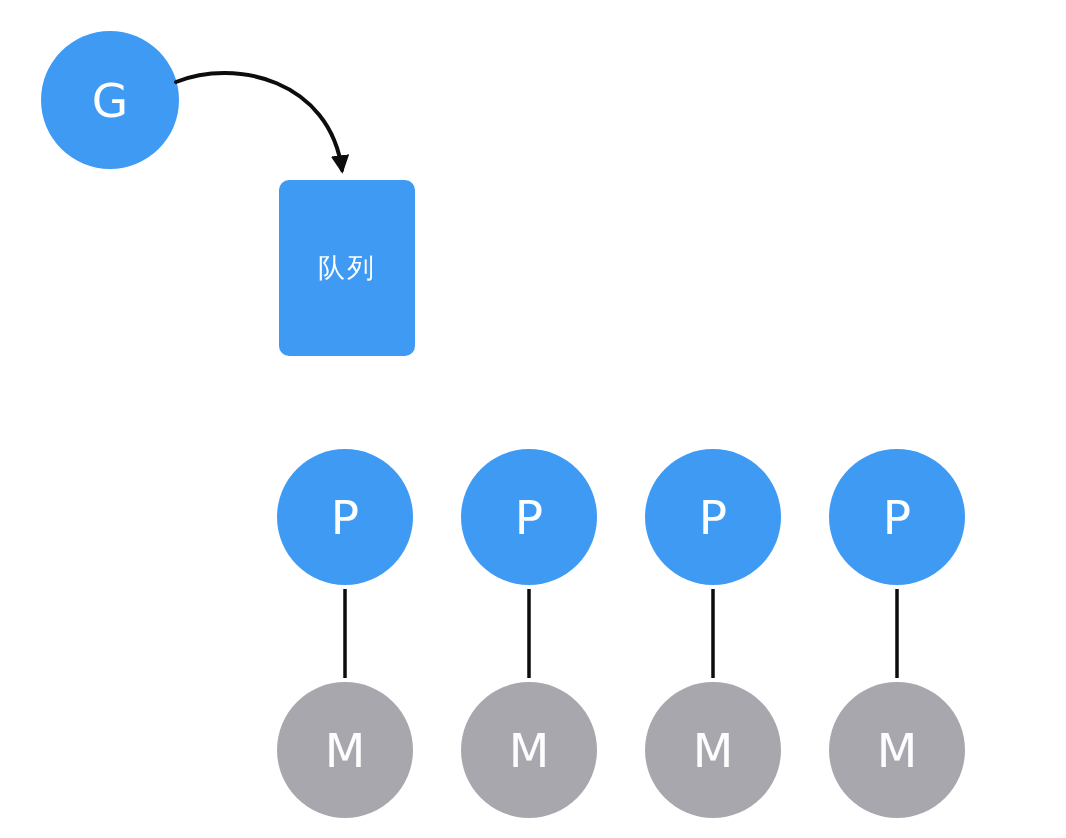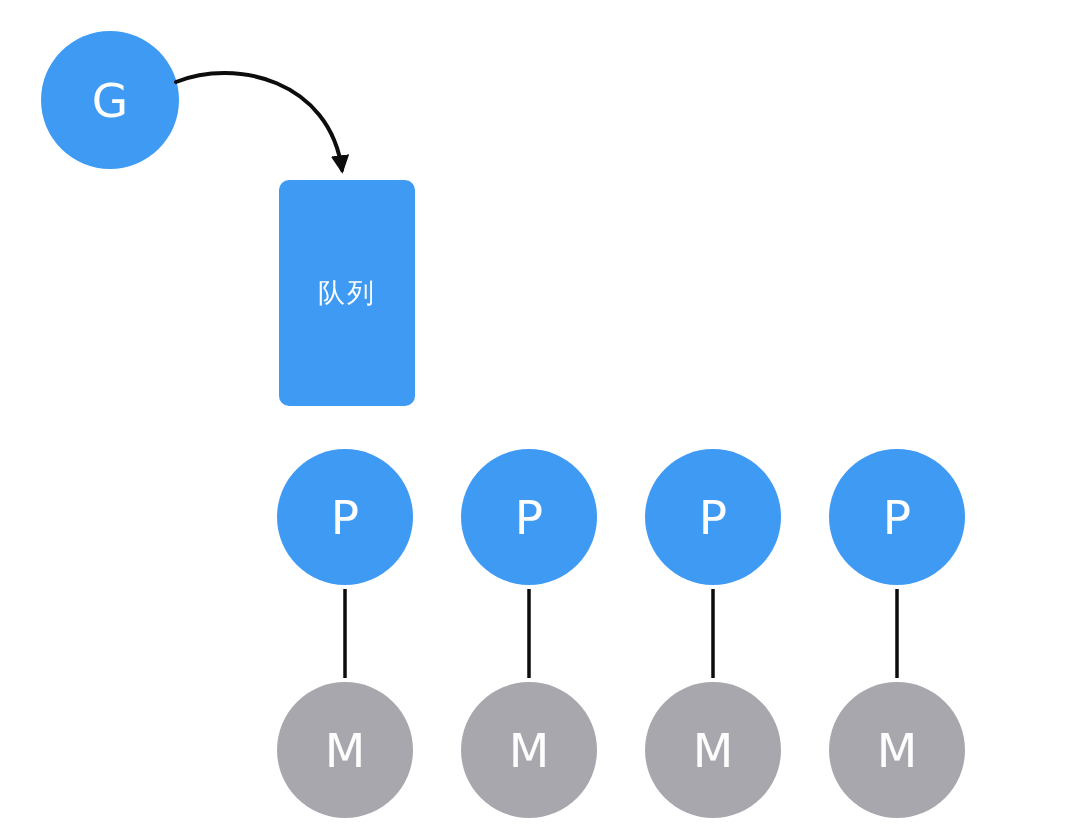--- a/index.html
+++ b/index.html
@@ -44,21 +44,21 @@
   .node-g {
     left: 41px;
     top: 31px;
     width: 138px;
     height: 138px;
   }
   .queue-rect {
     left: 279px;
     top: 180px;
     width: 136px;
-    height: 226px;
+    height: 176px;
     border-radius: 10px;
     background: var(--node-blue, #3e9af3);
     font-size: 27px;
     letter-spacing: 2px;
   }
   .node-p1 { left: 277px; top: 449px; }
   .node-p2 { left: 461px; top: 449px; }
   .node-p3 { left: 645px; top: 449px; }
   .node-p4 { left: 829px; top: 449px; }
   .node-m1 { left: 277px; top: 682px; }

